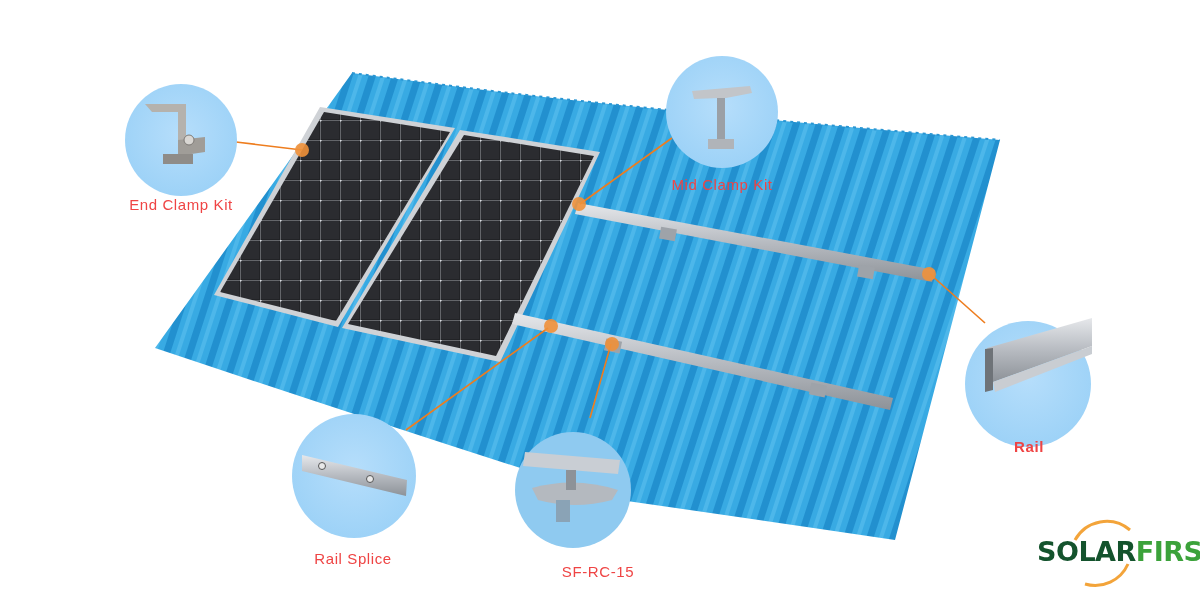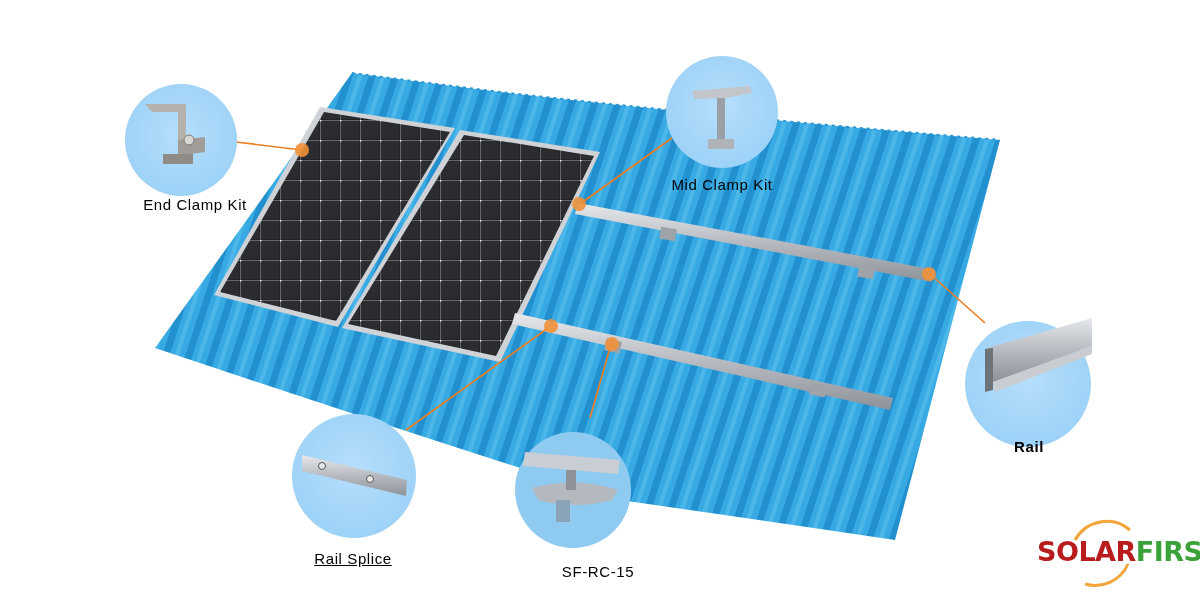--- a/index.html
+++ b/index.html
@@ -1,24 +1,24 @@
 <!DOCTYPE html>
 <html><head>
 <meta charset="utf-8">
 <style>
   html, body { margin:0; padding:0; background:#ffffff; }
   body { width:1200px; height:600px; position:relative; overflow:hidden;
          font-family:"Liberation Sans", "DejaVu Sans", sans-serif; }
   #stage { position:absolute; left:0; top:0; width:1200px; height:600px; }
-  .label { position:absolute; font-size:15px; color:#000000; letter-spacing:0.6px;
+  .label { position:absolute; font-size:15px; color:#ef4444; letter-spacing:0.6px;
            white-space:nowrap; transform:translateX(-50%); }
   .logo { position:absolute; left:1037px; top:536px; font-weight:bold;
           font-size:27px; letter-spacing:-0.5px; white-space:nowrap;
           font-family:"DejaVu Sans", sans-serif; }
-  .logo .solar { color:#b91c1c;margin-top:18px; }
+  .logo .solar { color:#14532d;margin-top:18px; }
   .logo .first { color:#3ba23a; }
 </style>
 </head>
 <body>
 
 <svg id="stage" viewBox="0 0 1200 600" xmlns="http://www.w3.org/2000/svg">
   <defs>
     <pattern id="corrug" patternUnits="userSpaceOnUse" width="22" height="22" patternTransform="rotate(18)">
       <rect width="22" height="22" fill="#38aae3"></rect>
       <rect x="0" y="0" width="7" height="22" fill="#2290cf"></rect>
@@ -135,21 +135,21 @@
       <rect x="556" y="500" width="14" height="22" fill="#8aa3b6"></rect>
     </g>
   </g>
 
   <g>
     <path d="M1075 540 A36 36 0 0 1 1130 530" fill="none" stroke="#f3a43a" stroke-width="3"></path>
     <path d="M1128 564 A36 36 0 0 1 1085 584" fill="none" stroke="#f3a43a" stroke-width="3"></path>
   </g>
 </svg>
 
-<div class="label" style="left:195px; top:196px;">End Clamp Kit</div>
+<div class="label" style="left:181px; top:196px;">End Clamp Kit</div>
 <div class="label" style="left:722px; top:176px;">Mid Clamp Kit</div>
 <div class="label" style="left:1029px; top:438px;font-weight:bold;">Rail</div>
-<div class="label" style="left:353px; top:550px;text-decoration:underline;">Rail Splice</div>
+<div class="label" style="left:353px; top:550px;">Rail Splice</div>
 <div class="label" style="left:573px; top:563px;margin-left:25px;">SF-RC-15</div>
 
 <div class="logo">
   <span class="solar">SOLAR</span><span class="first">FIRST</span>
 </div>
 
 </body></html>

